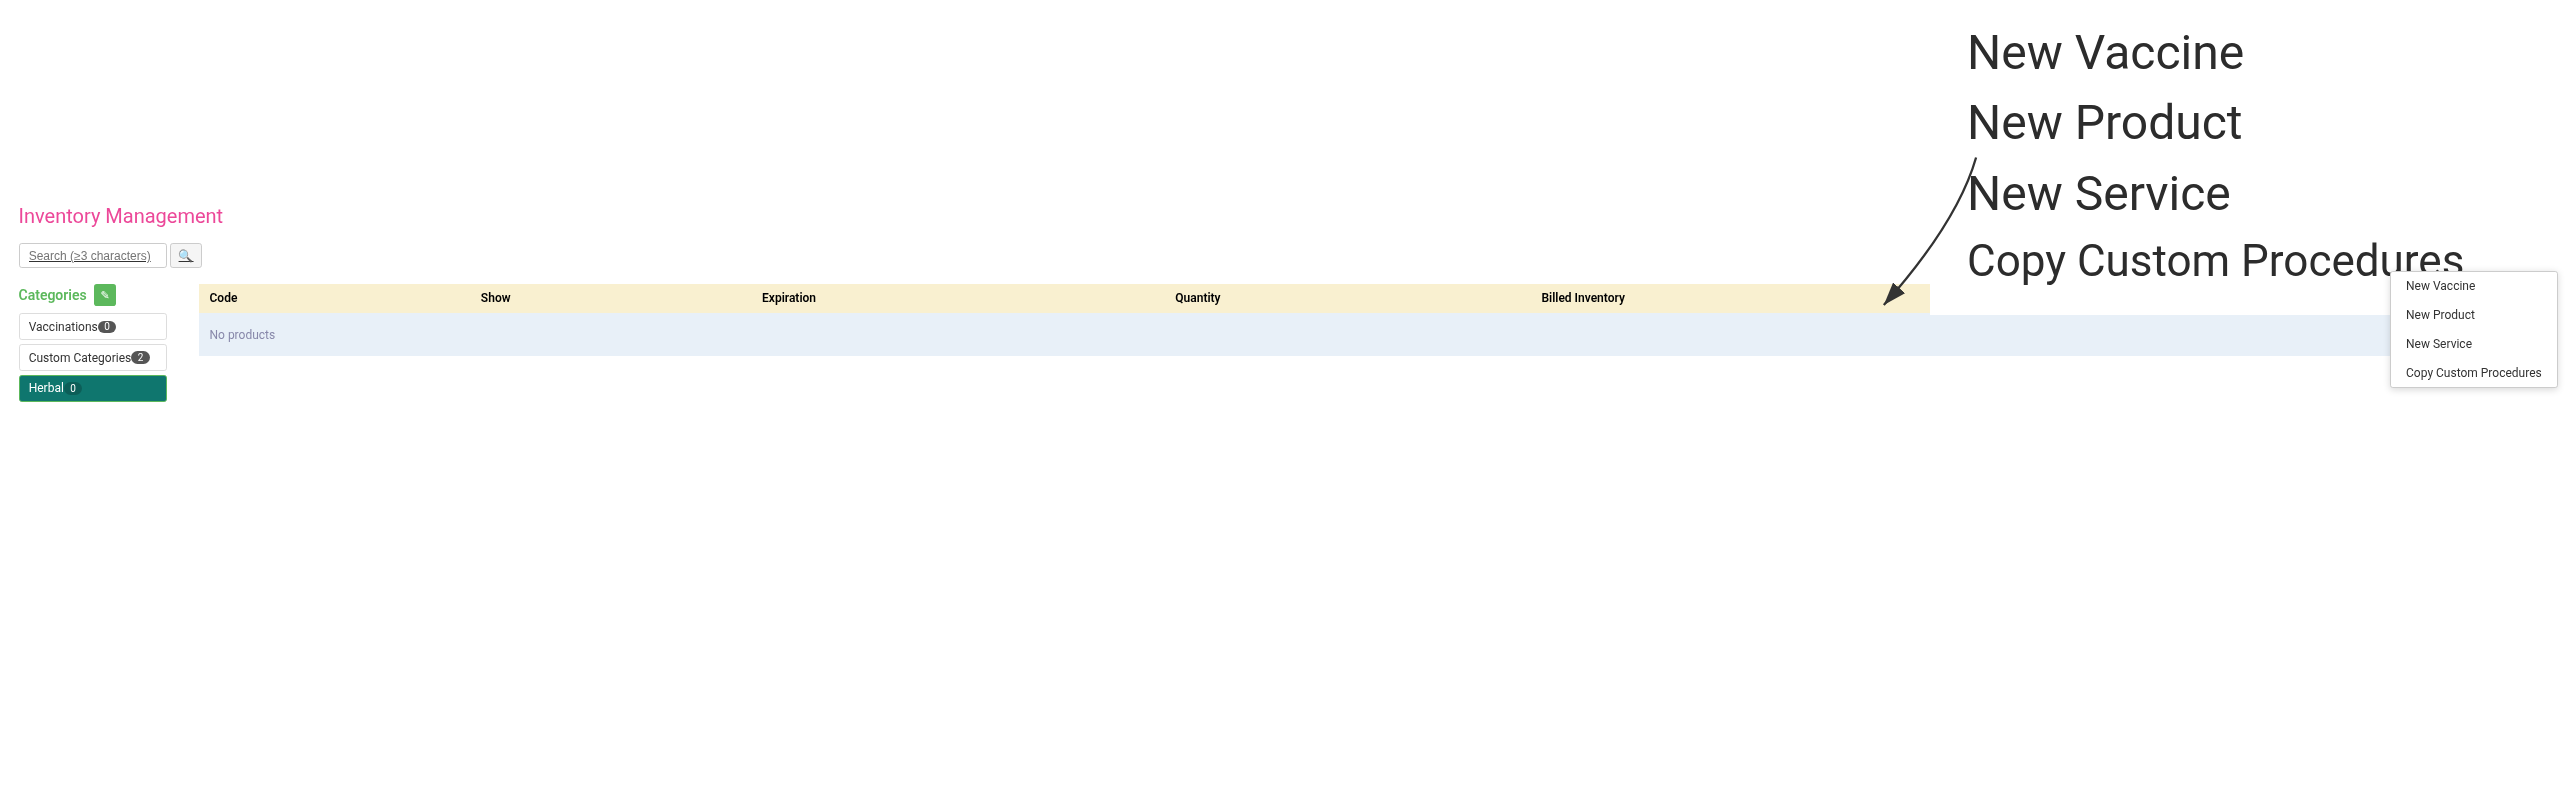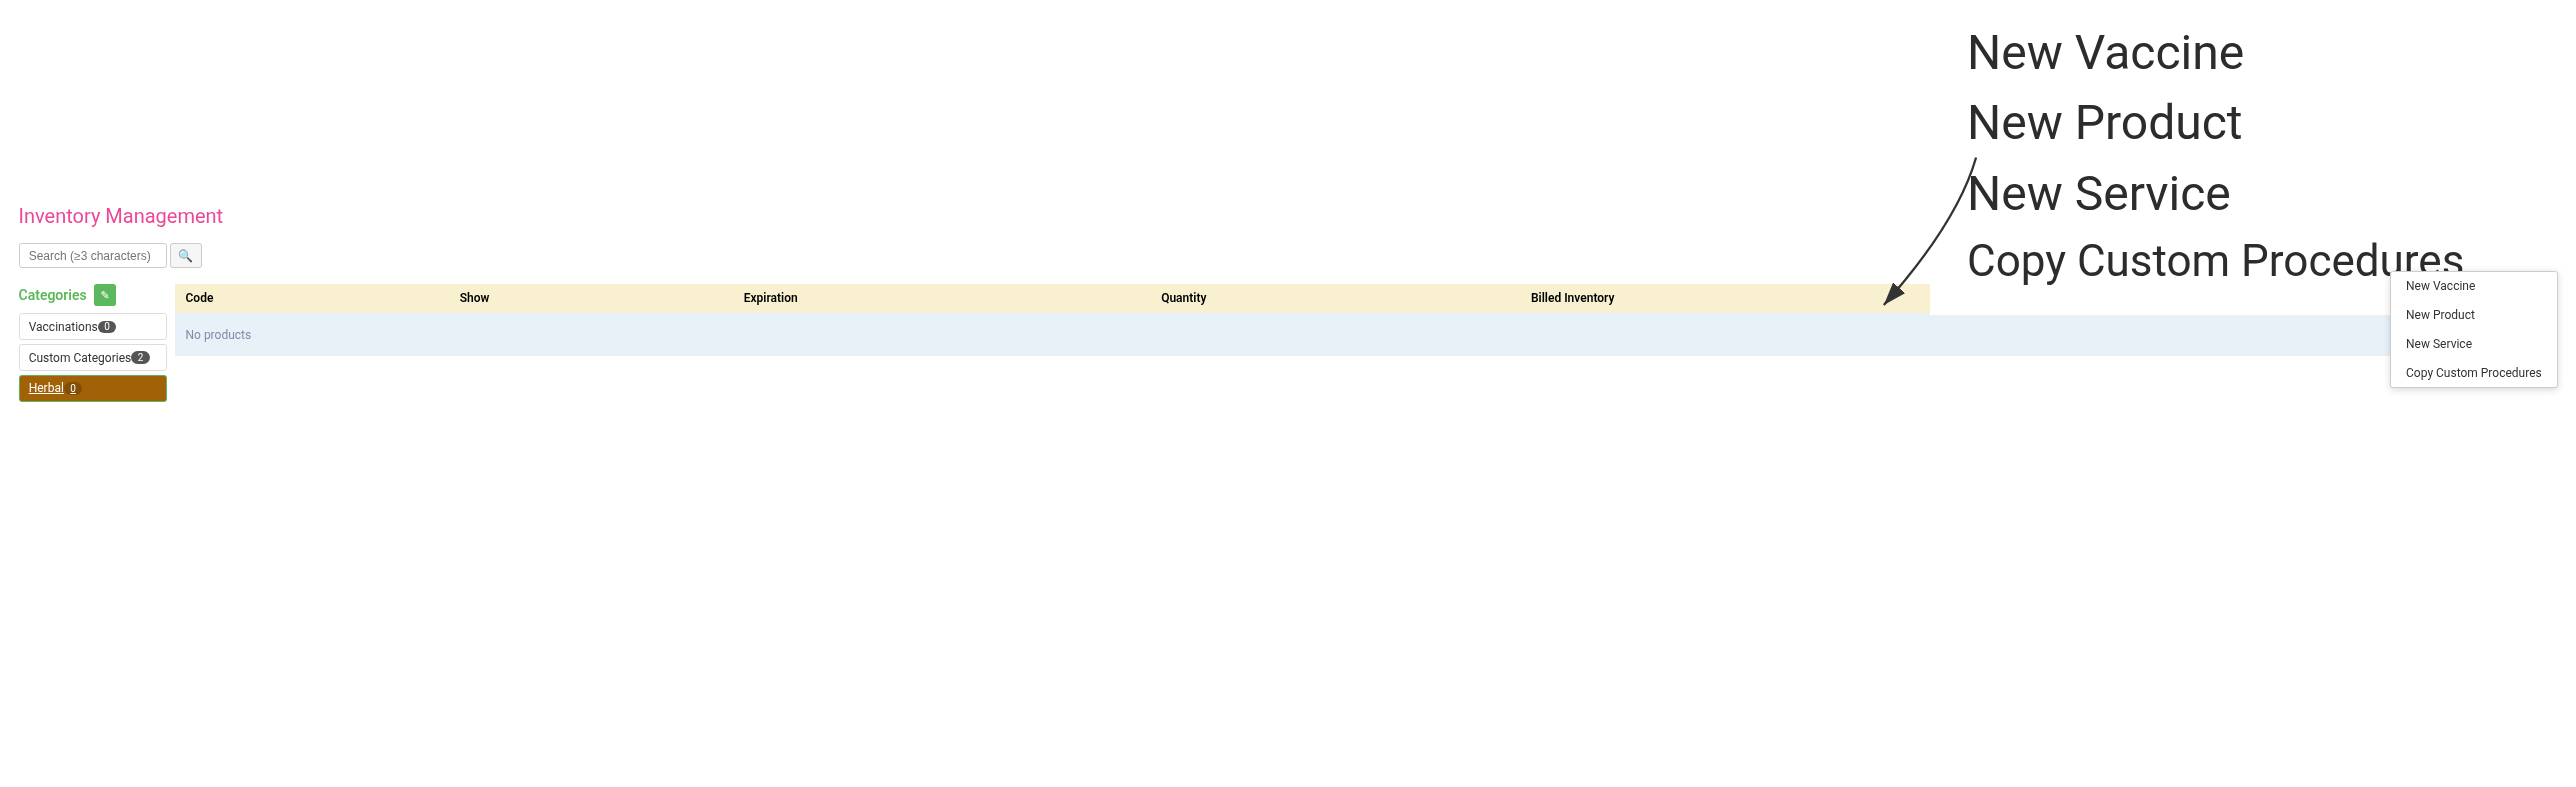--- a/index.html
+++ b/index.html
@@ -62,20 +62,21 @@
     .toolbar {
       display: flex;
       align-items: center;
       justify-content: space-between;
       margin-bottom: 14.8px;
     }
     .search-container {
       display: flex;
       align-items: center;
       gap: 3.7px;
+      text-decoration: underline;
     }
     .search-input {
       border: 0.9px solid #ccc;
       border-radius: 2.8px;
       padding: 4.6px 9.2px;
       font-size: 12px;
       color: #999;
       width: 148px;
       outline: none;
     }
@@ -134,21 +135,21 @@
       font-size: 12px;
       color: #333;
       cursor: pointer;
       display: block;
       white-space: nowrap;
     }
 
     
     .content-layout {
       display: flex;
-      gap: 8px;
+      gap: 32px;
     }
 
     
     .sidebar {
       width: 148px;
       flex-shrink: 0;
     }
     .categories-header {
       display: flex;
       align-items: center;
@@ -178,24 +179,23 @@
       align-items: center;
       padding: 5.5px 9.2px;
       border: 0.9px solid #ddd;
       border-radius: 2.8px;
       margin-bottom: 3.7px;
       cursor: pointer;
       background: #fff;
       font-size: 12px;
     }
     .category-item.active {
-      background: #a16207;
+      background: #0f766e;
       color: #fff;
       border-color: #5cb85c;
-      text-decoration: underline;
     }
     .category-badge {
       background: #555;
       color: #fff;
       border-radius: 9.2px;
       padding: 0.9px 5.5px;
       font-size: 10px;
       min-width: 18.5px;
       text-align: center;
     }

